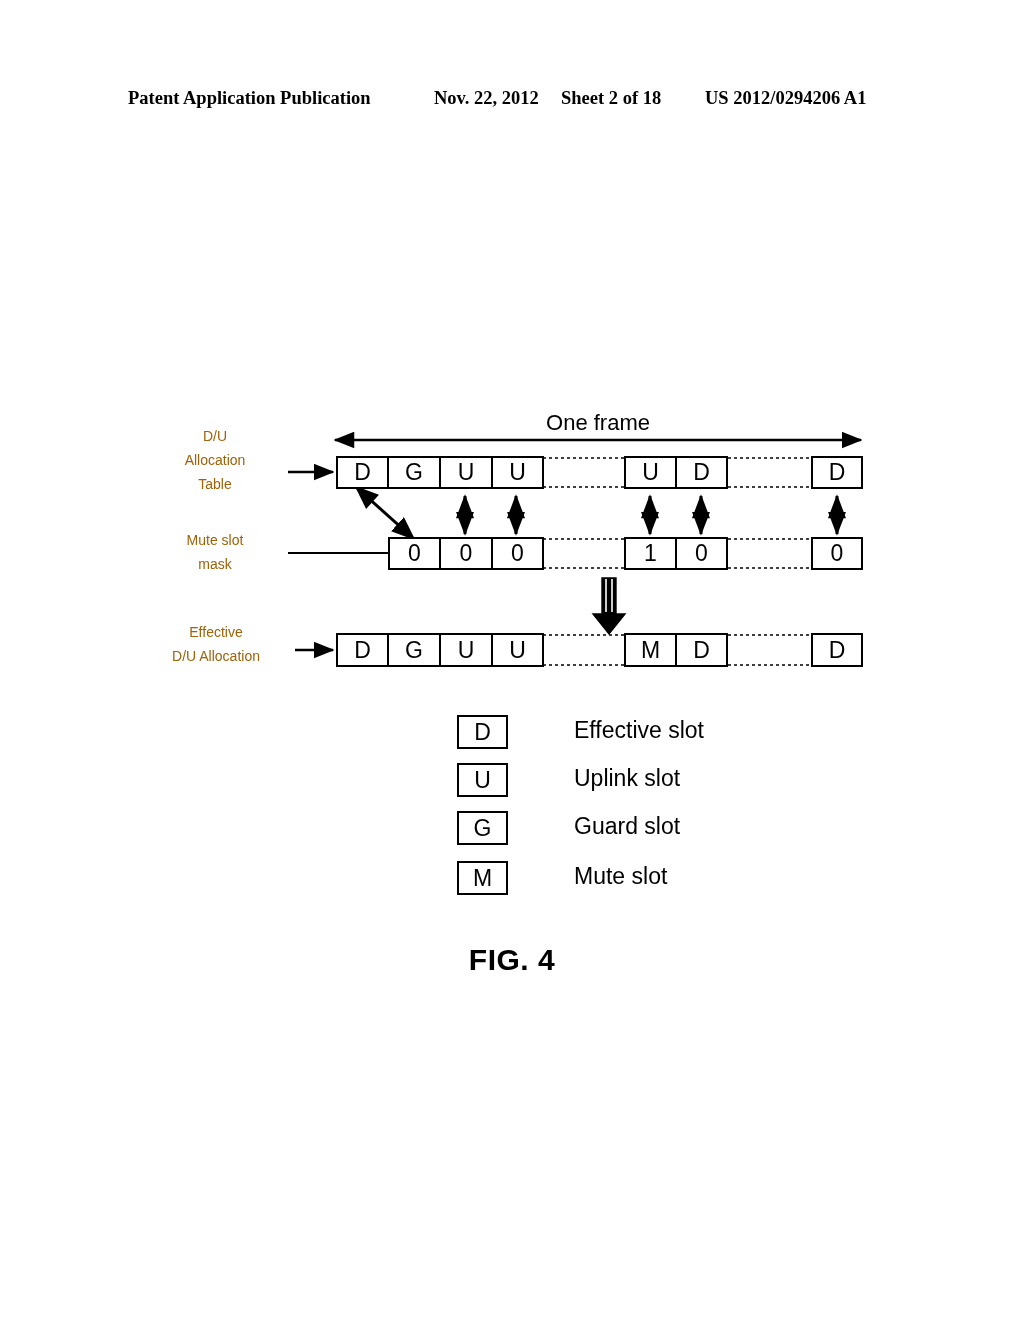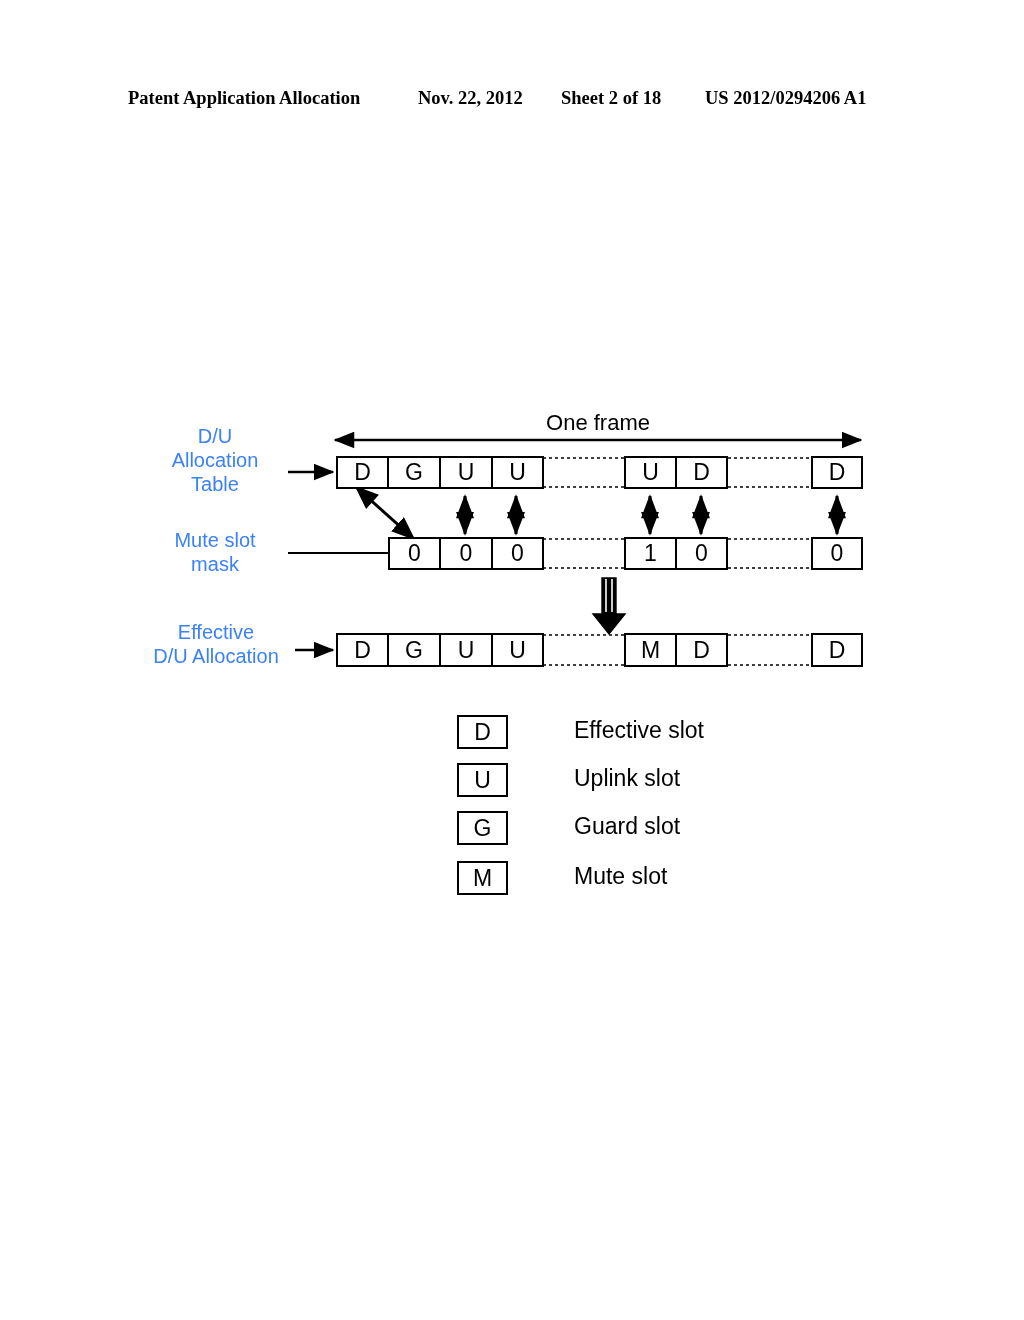--- a/index.html
+++ b/index.html
@@ -30,21 +30,21 @@
     letter-spacing: 0px;
     white-space: nowrap;
   }
   #patent-header .hdr-pub {
     position: absolute;
     left: 128px;
     top: 0;
   }
   #patent-header .hdr-date {
     position: absolute;
-    left: 418px;
+    left: 434px;
     top: 0;
     text-align: right;
   }
   #patent-header .hdr-sheet {
     position: absolute;
     left: 561px;
     top: 0;
   }
   #patent-header .hdr-number {
     position: absolute;
@@ -65,24 +65,24 @@
     left: 0;
     top: 0;
     width: 1024px;
     height: 1320px;
   }
 
   
   .row-label {
     position: absolute;
     font-family: "Liberation Sans", sans-serif;
-    font-size: 20px;
+    font-size: 14px;
     line-height: 24px;
     text-align: center;
-    color: #3b82f6;
+    color: #a16207;
     white-space: pre;
   }
   #label-du-allocation {
     left: 150px;
     top: 424px;
     width: 130px;
   }
   #label-mute-mask {
     left: 150px;
     top: 528px;
@@ -162,21 +162,21 @@
     font-family: "Liberation Sans", sans-serif;
     font-weight: bold;
     font-size: 30px;
     letter-spacing: 0.5px;
   }
 </style>
 </head>
 <body>
 
 <div id="patent-header">
-  <span class="hdr-pub">Patent Application Allocation</span>
+  <span class="hdr-pub">Patent Application Publication</span>
   <span class="hdr-date">Nov. 22, 2012</span>
   <span class="hdr-sheet">Sheet 2 of 18</span>
   <span class="hdr-number">US 2012/0294206 A1</span>
 </div>
 
 <div id="figure">
 
   <svg viewBox="0 0 1024 1320">
     <defs>
       <marker id="arrowEnd" markerWidth="9" markerHeight="9" refX="7.4" refY="3.2" orient="auto" markerUnits="strokeWidth">
@@ -306,14 +306,15 @@
     <div class="legend-row" style="top:811px;">
       <div class="legend-box">G</div>
       <div class="legend-text">Guard slot</div>
     </div>
     <div class="legend-row" style="top:861px;">
       <div class="legend-box">M</div>
       <div class="legend-text">Mute slot</div>
     </div>
   </div>
 
+  <div id="figure-caption">FIG. 4</div>
 
 </div>
 
 </body></html>

